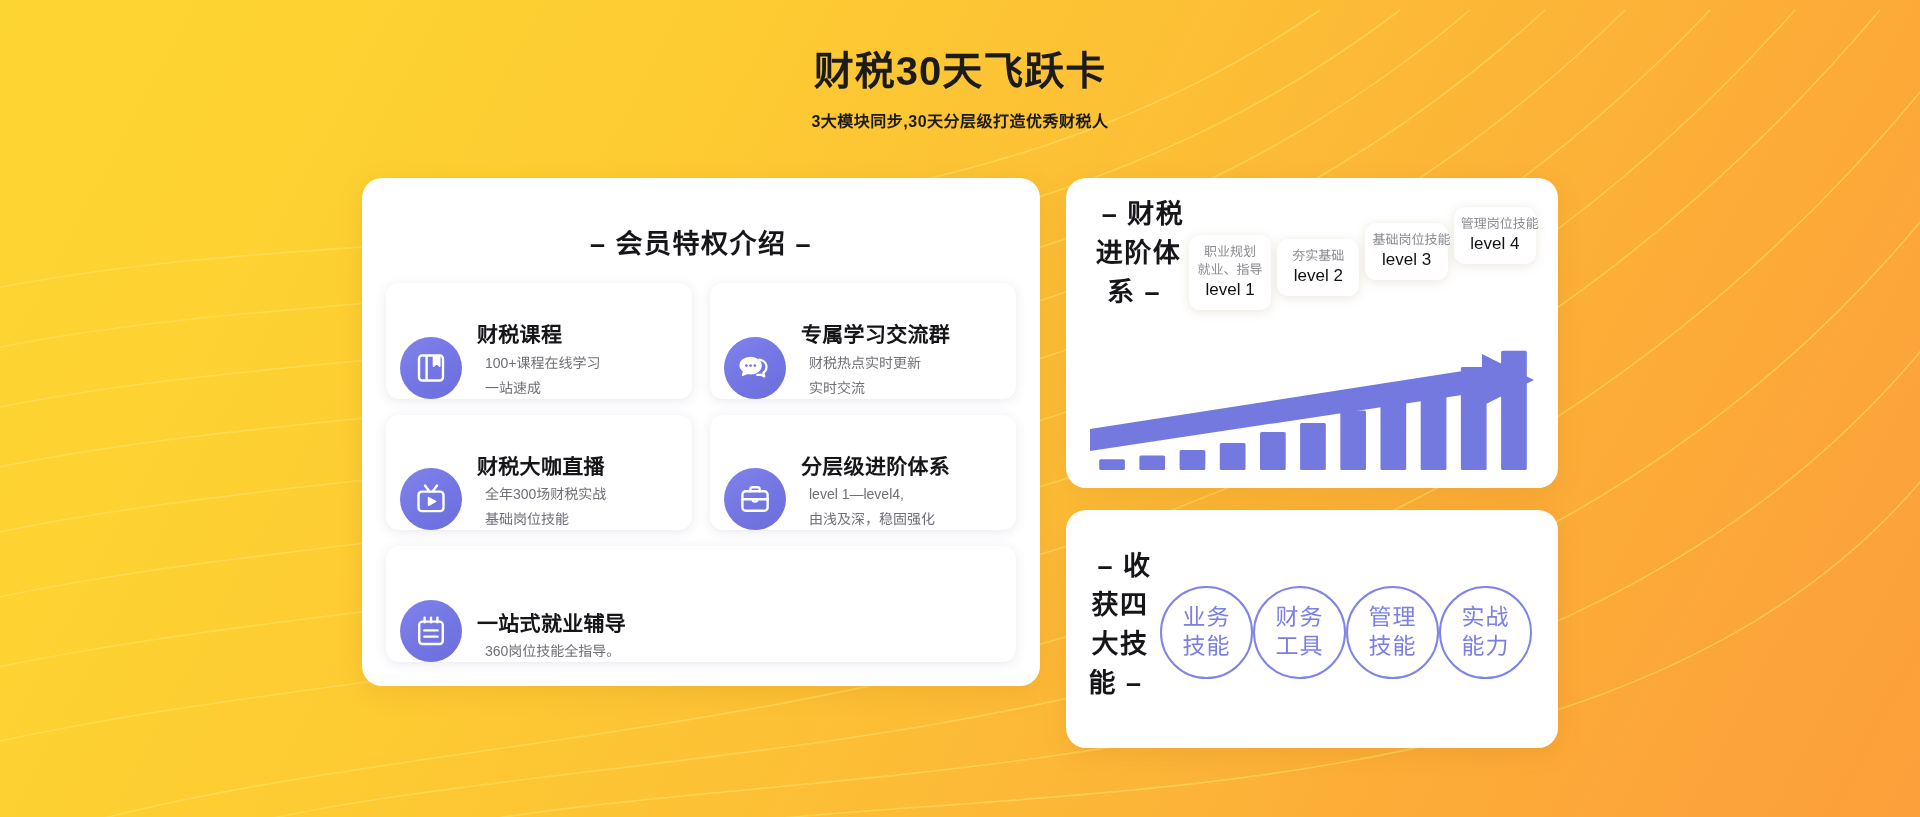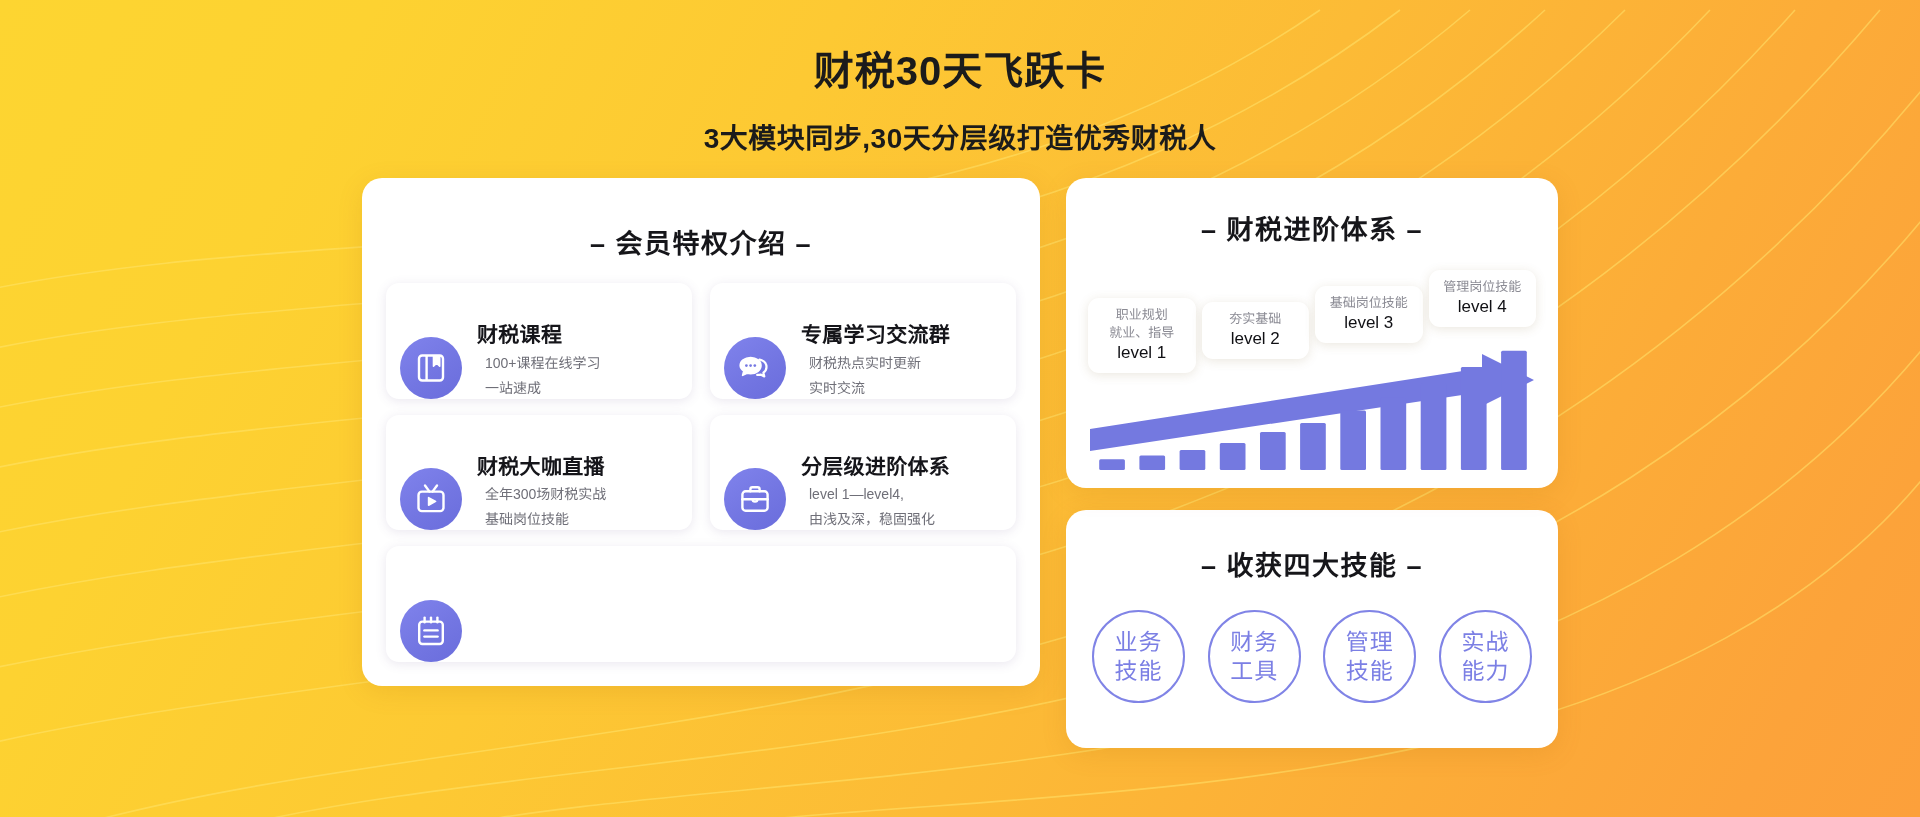--- a/index.html
+++ b/index.html
@@ -30,22 +30,22 @@
   #header {
     position:absolute; left:0; top:0; width:1920px;
     text-align:center; z-index:4;
   }
   #page-title {
     margin-top:48px;
     font-size:40px; font-weight:bold; color:#1b1b1b;
     letter-spacing:1px; line-height:1.15;
   }
   #page-subtitle {
-    margin-top:22px;
-    font-size:28px; font-weight:bold; color:#1b1b1b;
+    margin-top:14px;
+    font-size:16px; font-weight:bold; color:#1b1b1b;
     letter-spacing:.5px;
   }
 
   
   #content {
     position:absolute; left:0; top:178px; width:1920px; height:570px;
     display:flex; justify-content:center; align-items:flex-start;
     gap:26px; z-index:3;
   }
 
@@ -109,23 +109,23 @@
   }
 
   
   #right-column {
     display:flex; flex-direction:column; gap:22px;
   }
 
   
   #progression-panel {
     width:492px; height:310px;
-    padding:22px 22px 0 22px;
+    padding:6px 22px 0 22px;
     position:relative; overflow:hidden;
-    display:flex; flex-direction:column;
+    display:flex; flex-direction:row;
   }
   #progression-title { margin:8px 0 0 0; }
 
   #levels-row {
     position:relative; height:112px; margin-top:14px;
     display:flex; align-items:flex-end; justify-content:space-between;
     gap:6px;
     z-index:2;
   }
   .level-card {
@@ -152,21 +152,21 @@
 
   #growth-graphic {
     position:absolute; left:18px; bottom:6px;
     width:456px; height:150px; z-index:1;
   }
 
   
   #skills-panel {
     width:492px; height:238px;
     padding:24px 20px;
-    display:flex; flex-direction:column;
+    display:flex; flex-direction:row;
   }
   #skills-title { margin:10px 0 0 0; }
   #skills-row {
     flex:1;
     display:flex; align-items:center; justify-content:space-between;
     padding:0 6px;
     margin-top:6px;
   }
   .skill-circle {
     width:93px; height:93px; border-radius:50%;
@@ -281,20 +281,24 @@
         <span class="benefit-icon">
           <svg viewBox="0 0 34 34" fill="none" stroke="#fff" stroke-width="2.4" stroke-linecap="round" stroke-linejoin="round">
             <line x1="10.6" y1="3.6" x2="10.6" y2="8.2"></line>
             <line x1="17" y1="3.6" x2="17" y2="8.2"></line>
             <line x1="23.4" y1="3.6" x2="23.4" y2="8.2"></line>
             <rect x="5.2" y="7.6" width="23.6" height="22.4" rx="3.2"></rect>
             <line x1="10.4" y1="16.4" x2="23.6" y2="16.4"></line>
             <line x1="10.4" y1="22.6" x2="23.6" y2="22.6"></line>
           </svg>
         </span>
+        <div class="benefit-text">
+          <div class="benefit-title">一站式就业辅导</div>
+          <div class="benefit-desc">360岗位技能全指导。</div>
+        </div>
       </div>
 
     </div>
   </section>
 
   <div id="right-column">
 
     <section id="progression-panel" class="panel">
       <div id="progression-title" class="panel-title">
         <span class="dash">–</span><span>财税进阶体系</span><span class="dash">–</span>

